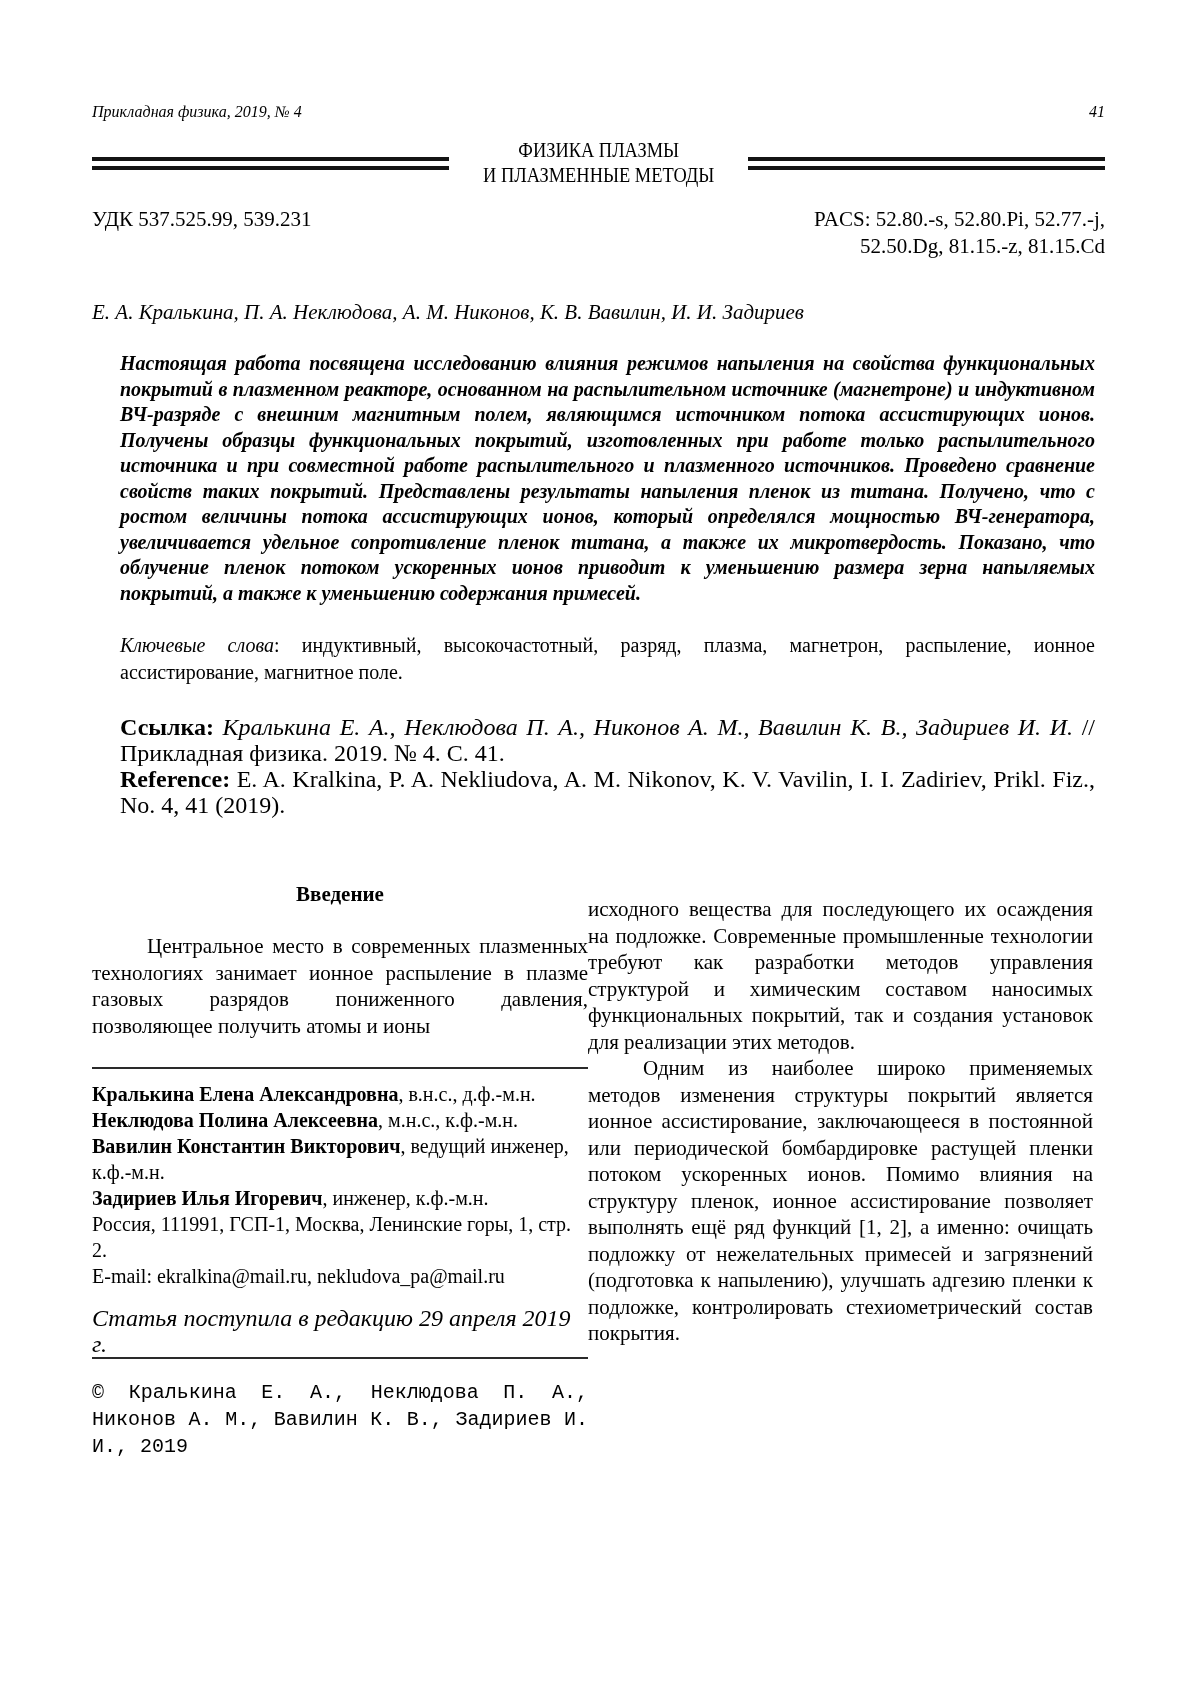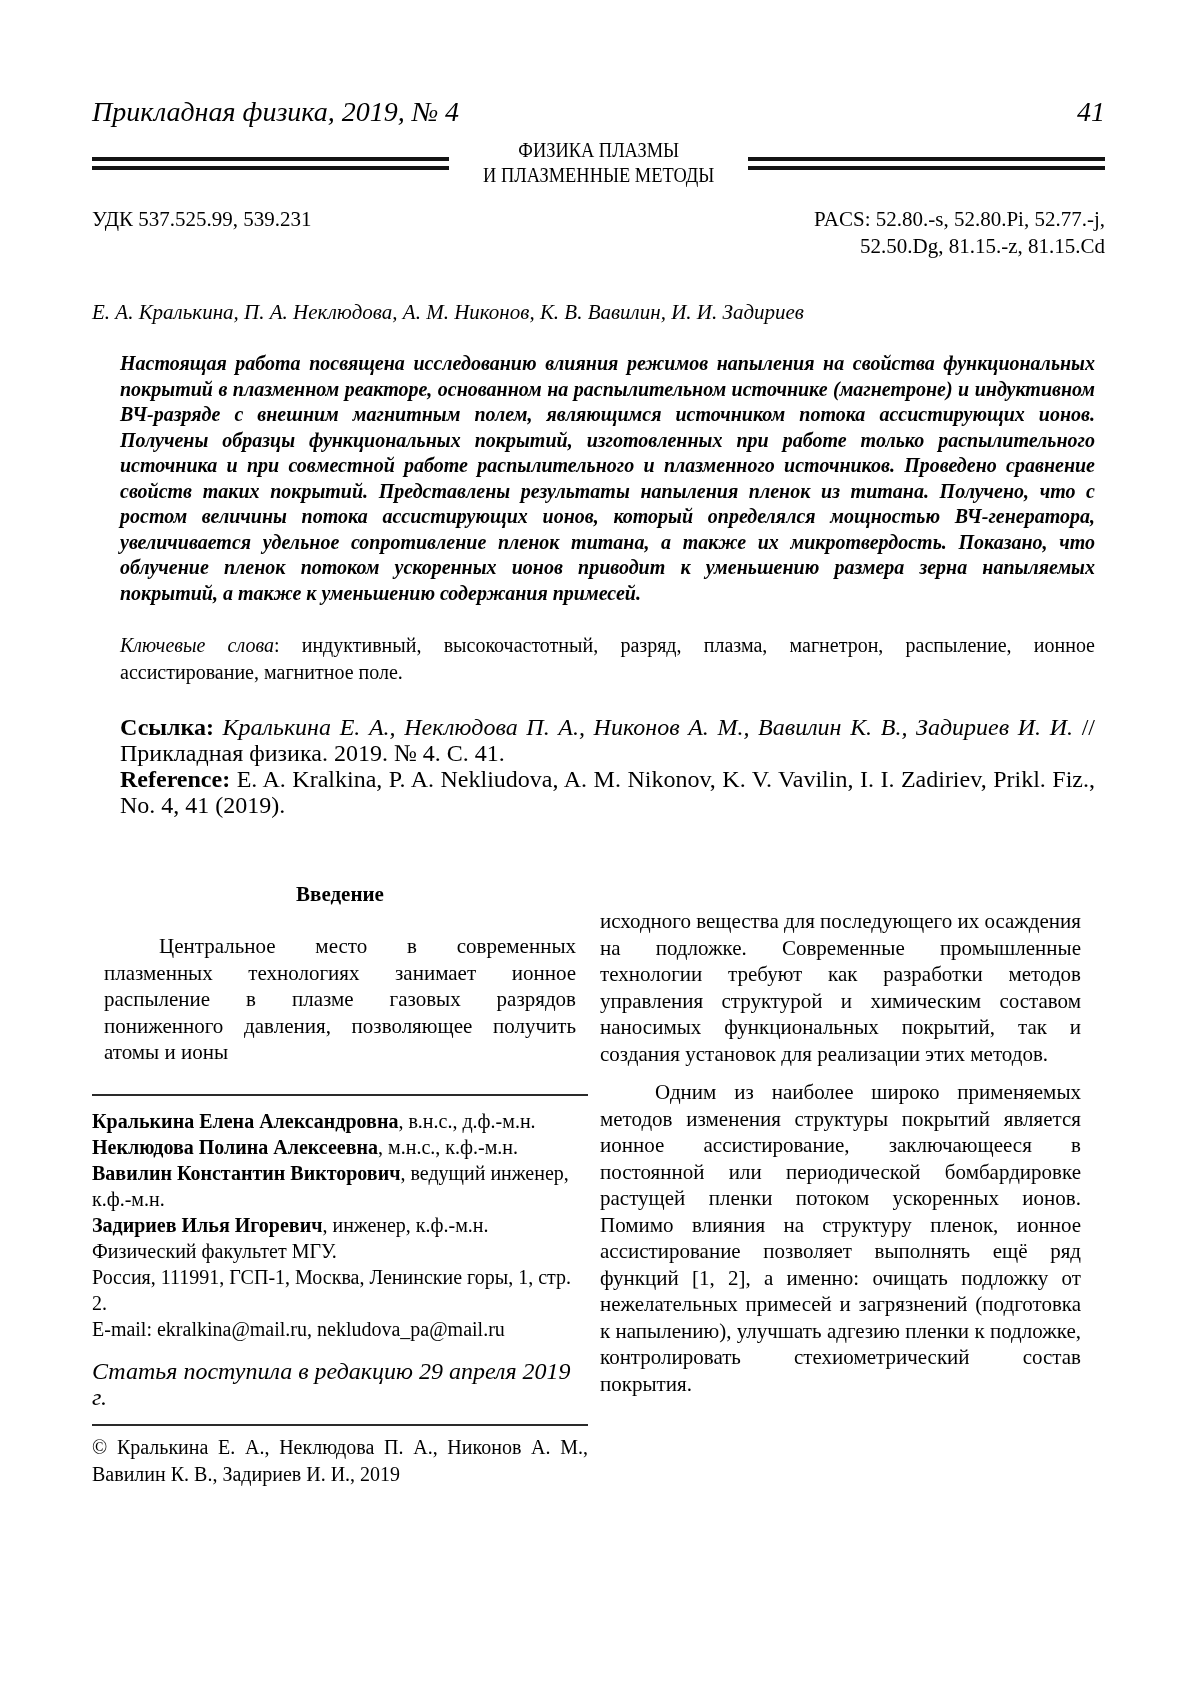--- a/index.html
+++ b/index.html
@@ -4,50 +4,50 @@
 <style>
   html,body { margin:0; padding:0; background:#e8e8e8; }
   .page {
     width:1200px; height:1698px; background:#ffffff; color:#000;
     font-family:"Liberation Serif","DejaVu Serif",serif;
     box-sizing:border-box; padding:100px 95px 0 92px;
     position:relative; margin:0 auto; overflow:hidden;
   }
   
   .header-row { display:flex; justify-content:space-between; align-items:baseline;
-    font-style:italic; font-size:28px; line-height:24px; }
+    font-style:italic; font-size:16px; line-height:24px; }
   .section-band { display:flex; align-items:center; margin-top:14px; gap:24px; }
   .double-rule { flex:1; height:13px; border-top:4px solid #141414; border-bottom:4px solid #141414; box-sizing:border-box; }
   .section-title { text-align:center; font-size:20px; line-height:25px; transform:scaleX(0.92); white-space:nowrap; }
   .meta-row { display:flex; justify-content:space-between; align-items:flex-start; margin-top:18px; font-size:21px; line-height:27px; }
   .pacs { text-align:right; }
   
   .title { text-align:center; font-weight:bold; font-size:25px; line-height:32px; margin-top:28px; }
   .authors { text-align:left; font-style:italic; font-size:21px; margin-top:40px; }
   
   .abstract { margin:26px 10px 0 28px; font-weight:bold; font-style:italic;
     font-size:20px; line-height:25.5px; text-align:justify; }
   .keywords { margin:26px 10px 0 28px; font-size:20px; line-height:27px; text-align:justify; }
   .keywords .it { font-style:italic; }
   .citation { margin:28px 10px 0 28px; font-size:24px; line-height:26px; text-align:justify; }
   .citation .label { font-weight:bold; }
   .citation .it { font-style:italic; }
   
   .columns { display:flex; gap:0; margin-top:22px; }
   .col-left { width:496px; }
   .col-right { width:505px; padding-top:56px; box-sizing:border-box; }
-  .bodytext { font-size:21px; line-height:26.5px; text-align:justify; margin:12px; }
+  .bodytext { font-size:21px; line-height:26.5px; text-align:justify; margin:0; }
   .indent { text-indent:55px; }
   .intro-heading { text-align:center; font-weight:bold; font-size:21px; margin:42px 0 26px; }
   
   .footnote { margin-top:28px; border-top:2px solid #2a2a2a; padding-top:12px;
     font-size:20px; line-height:26px; }
   .fn-line b { font-weight:bold; }
   .received { font-style:italic; font-size:24px; margin-top:16px; }
-  .copyright-rule { border-top:2px solid #2a2a2a; margin-top:14px; padding-top:8px; }
+  .copyright-rule { border-top:2px solid #2a2a2a; padding-top:20px;font-family:Liberation Mono, monospace; }
   .copyright { font-size:20px; line-height:27px; text-align:justify; }
 </style>
 </head>
 <body>
 
 <div class="page">
 
   <div class="header-row">
     <span>Прикладная физика, 2019, № 4</span>
     <span>41</span>
@@ -88,21 +88,20 @@
 
     <div class="col-left">
       <div class="intro-heading">Введение</div>
       <p class="bodytext indent">Центральное место в современных плазменных технологиях занимает ионное распыление в плазме газовых разрядов пониженного давления, позволяющее получить атомы и ионы</p>
 
       <div class="footnote">
         <div class="fn-line"><b>Кралькина Елена Александровна</b><span>, в.н.с., д.ф.-м.н.</span></div>
         <div class="fn-line"><b>Неклюдова Полина Алексеевна</b><span>, м.н.с., к.ф.-м.н.</span></div>
         <div class="fn-line"><b>Вавилин Константин Викторович</b><span>, ведущий инженер, к.ф.-м.н.</span></div>
         <div class="fn-line"><b>Задириев Илья Игоревич</b><span>, инженер, к.ф.-м.н.</span></div>
-        <div class="fn-line">Физический факультет МГУ.</div>
         <div class="fn-line">Россия, 111991, ГСП-1, Москва, Ленинские горы, 1, стр. 2.</div>
         <div class="fn-line">E-mail: ekralkina@mail.ru, nekludova_pa@mail.ru</div>
         <div class="received">Статья поступила в редакцию 29 апреля 2019 г.</div>
         <div class="copyright-rule">
           <div class="copyright">© Кралькина Е. А., Неклюдова П. А., Никонов А. М., Вавилин К. В., Задириев И. И., 2019</div>
         </div>
       </div>
     </div>
 
     <div class="col-right">

